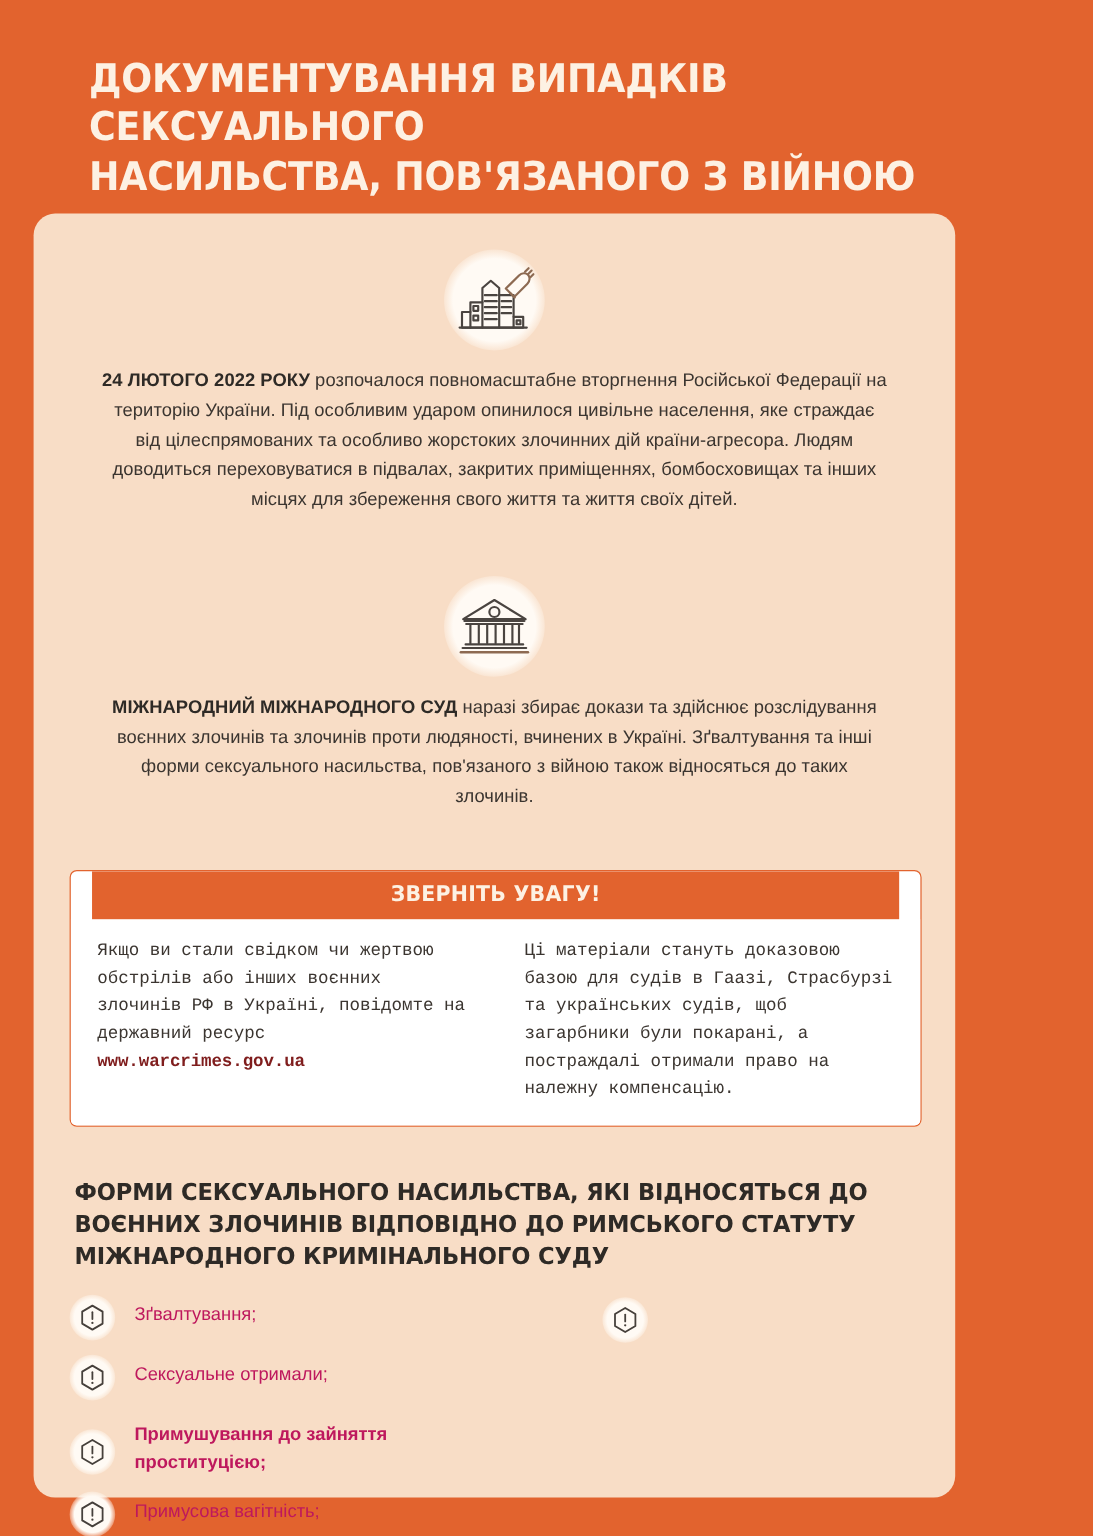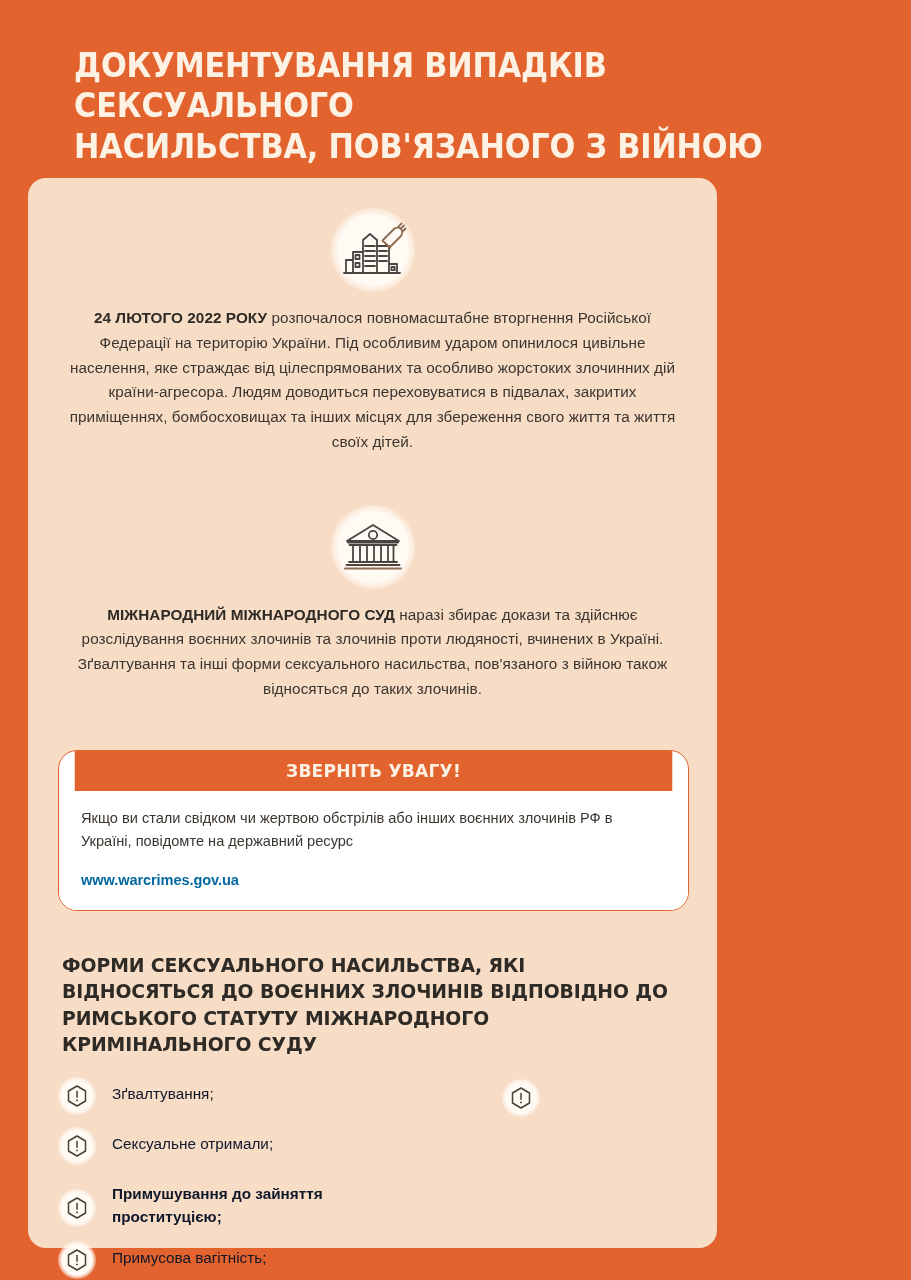--- a/index.html
+++ b/index.html
@@ -37,21 +37,21 @@
     transform-origin: center;
     white-space: pre-line;
     margin: 0;
   }
 
   
   .card {
     position: absolute;
     left: 28px;
     top: 178px;
-    width: 689px;
+    width: 768px;
     height: 1070px;
     background: #f8ddc6;
     border-radius: 18px;
     box-sizing: border-box;
     padding: 26px 30px 30px 30px;
   }
 
   
   .icon-wrap {
     display: flex;
@@ -82,21 +82,21 @@
   .para b { font-weight: bold; color: #2e2a26; }
 
   .block-1 { margin-top: 4px; }
   .block-2 { margin-top: 50px; }
 
   
   .attention {
     margin: 48px auto 0 auto;
     width: 100%;
     max-width: 800px;
-    border-radius: 19px;
+    border-radius: 6px;
     overflow: hidden;
     border: 1.5px solid #e2632e;
     background: #ffffff;
   }
   .attention-head {
     background: #e2632e;
     color: #fdf1e3;
     text-align: center;
     font-family: "DejaVu Sans", sans-serif;
     font-weight: bold;
@@ -104,33 +104,33 @@
     letter-spacing: 0.2px;
     padding: 9px 0 10px 0;
     text-transform: uppercase;
     transform: scaleX(0.95);
   }
   .attention-body {
     display: flex;
     background: #ffffff;
     padding: 16px 22px 18px 22px;
     gap: 48px;
+    font-family: Liberation Mono, monospace;
   }
   .attention-col {
     flex: 1 1 0;
     color: #3b3530;
     font-size: 14.6px;
     line-height: 1.58;
   }
   .attention-col .url {
     font-weight: bold;
     display: block;
-    color: #0369a1;
+    color: #7f1d1d;
     letter-spacing: -0.1px;
-    margin-top: 16px;
   }
 
   
   .section-heading {
     margin: 42px 0 0 4px;
     color: #2e2a26;
     font-family: "DejaVu Sans", sans-serif;
     font-weight: bold;
     font-size: 19.4px;
     line-height: 1.36;
@@ -161,21 +161,21 @@
     border-radius: 50%;
     background: radial-gradient(circle at 50% 50%, #fffaf4 56%, rgba(255,250,244,0) 78%);
     display: flex;
     align-items: center;
     justify-content: center;
     margin-right: 16px;
     margin-top: -5px;
   }
   .bullet-icon svg { display: block; }
   .bullet-text {
-    color: #0f172a;
+    color: #be185d;
     font-size: 15.3px;
     line-height: 1.5;
     padding-top: 1px;
   }
   .forms-col-right .bullet-text { line-height: 1.5; }
 </style>
 </head>
 <body>
 
 <div class="poster">
@@ -246,20 +246,23 @@
     </div>
     <p class="para"><b>МІЖНАРОДНИЙ МІЖНАРОДНОГО СУД</b><span> наразі збирає докази та здійснює розслідування воєнних злочинів та злочинів проти людяності, вчинених в Україні. Зґвалтування та інші форми сексуального насильства, пов'язаного з війною також відносяться до таких злочинів.</span></p>
 
     <div class="attention">
       <div class="attention-head">ЗВЕРНІТЬ УВАГУ!</div>
       <div class="attention-body">
         <div class="attention-col">
           <span>Якщо ви стали свідком чи жертвою обстрілів або інших воєнних злочинів РФ в Україні, повідомте на державний ресурс </span>
           <span class="url">www.warcrimes.gov.ua</span>
         </div>
+        <div class="attention-col">
+          <span>Ці матеріали стануть доказовою базою для судів в Гаазі, Страсбурзі та українських судів, щоб загарбники були покарані, а постраждалі отримали право на належну компенсацію.</span>
+        </div>
       </div>
     </div>
 
     <h2 class="section-heading">ФОРМИ СЕКСУАЛЬНОГО НАСИЛЬСТВА, ЯКІ ВІДНОСЯТЬСЯ ДО ВОЄННИХ ЗЛОЧИНІВ ВІДПОВІДНО ДО РИМСЬКОГО СТАТУТУ МІЖНАРОДНОГО КРИМІНАЛЬНОГО СУДУ</h2>
 
     <div class="forms-columns">
 
       <div class="forms-col-left">
 
         <div class="bullet-item">

